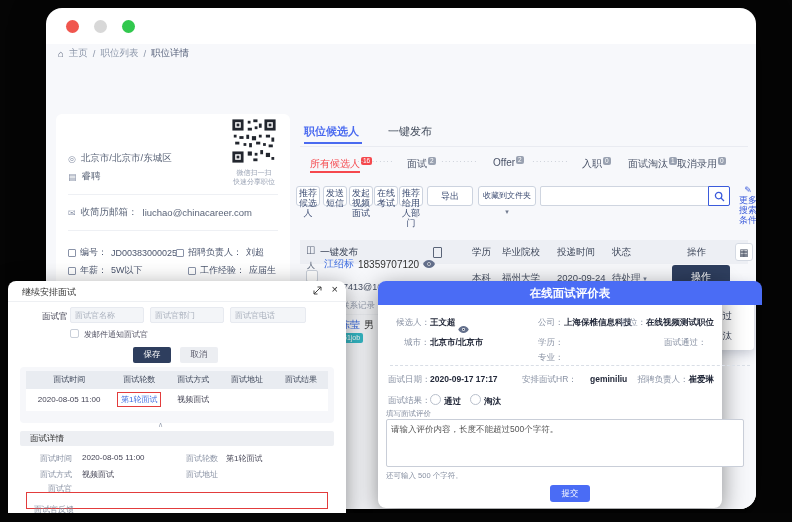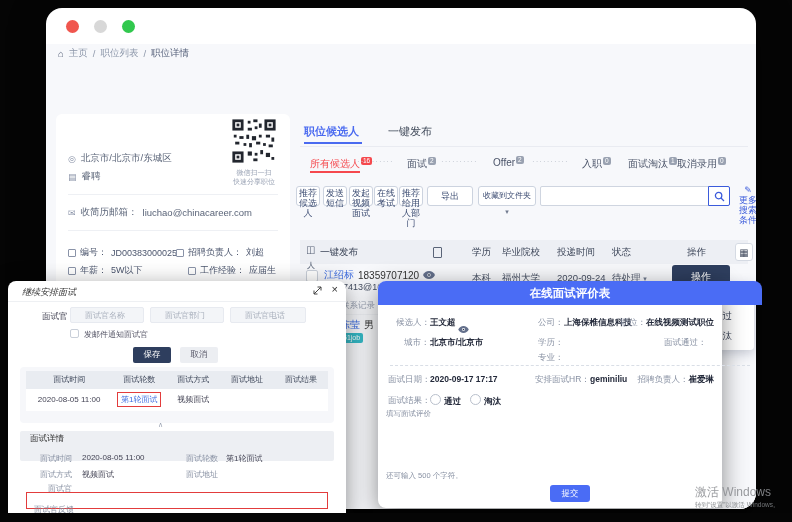--- a/index.html
+++ b/index.html
@@ -67,36 +67,36 @@
   .star{position:absolute;color:#c9ced8;font-size:12px;}
   .tag{position:absolute;background:#35b9c6;color:#fff;font-size:7px;border-radius:2px;padding:0 3px;line-height:10px;}
   .menu{position:absolute;left:638px;top:220px;width:70px;height:68px;background:#fff;border-radius:4px;
     box-shadow:0 3px 12px rgba(31,45,80,.25);z-index:5;}
   .mi{position:absolute;left:3px;width:62px;height:18px;line-height:18px;padding-left:7px;box-sizing:border-box;
     font-size:9.5px;color:#3c4558;white-space:nowrap;}
   .mi.redbox{border:1px solid #e23c3c;}
   
   .dlgA{position:absolute;left:8px;top:281px;width:338px;height:238px;background:#fff;border-radius:8px 8px 0 0;
     box-shadow:0 6px 24px rgba(0,0,0,.45);z-index:10;font-size:8.5px;}
-  .dlgA-title{position:absolute;left:14px;top:5px;font-size:9px;color:#333;font-style:italic;}
+  .dlgA-title{position:absolute;left:14px;top:5px;font-size:9px;color:#333;}
   .dlgA-head{position:absolute;left:0;top:0;width:338px;height:20px;border-bottom:1px solid #eef0f3;}
   .dinput{position:absolute;height:16px;box-sizing:border-box;background:#f3f5f8;border:1px solid #e7eaf0;
-    border-radius:2px;font-size:8px;color:#445;padding:0 14px;}
+    border-radius:2px;font-size:8px;color:#445;padding:0 4px;}
   .dinput::placeholder{color:#a7aebb;}
   .sbtn{position:absolute;width:38px;height:16px;border-radius:2px;font-size:8.5px;display:flex;align-items:center;justify-content:center;}
   .graywrap{position:absolute;left:12px;top:86px;width:314px;height:56px;background:#f6f7fa;border-radius:4px;}
   .itable{position:absolute;left:6px;top:4px;width:302px;background:#fff;}
   .itr{display:flex;}
   .itc{flex:1;text-align:center;font-size:8px;color:#445;line-height:18px;white-space:nowrap;overflow:hidden;}
   .itc.t0{flex:1.6;}
   .ithead .itc{background:#e9ecf1;color:#3d4659;}
   .itbody .itc{line-height:22px;}
   .redwrap{display:inline-block;border:1px solid #e23c3c;padding:0 3px;line-height:13px;color:#3b6be0;}
   .dcaret{position:absolute;left:150px;top:140px;font-size:7px;color:#9aa2b2;}
-  .secbar{position:absolute;left:12px;top:150px;width:314px;height:30px;background:#edeff3;border-radius:2px;
+  .secbar{position:absolute;left:12px;top:150px;width:314px;height:15px;background:#edeff3;border-radius:2px;
     font-size:8.5px;color:#333;line-height:15px;padding-left:10px;box-sizing:border-box;}
   .dl{position:absolute;font-size:8px;color:#8891a3;white-space:nowrap;}
   .dv{position:absolute;font-size:8px;color:#445;white-space:nowrap;}
   .redrow{position:absolute;left:18px;top:211px;width:302px;height:17px;border:1px solid #e23c3c;box-sizing:border-box;}
   
   .dlgB{position:absolute;left:378px;top:281px;width:344px;height:227px;background:#fff;border-radius:8px;
     box-shadow:0 6px 24px rgba(0,0,0,.45);z-index:15;}
   .dlgB-head{position:absolute;left:0;top:0;width:384px;height:24px;background:#4a6cf5;border-radius:8px 8px 0 0;
     color:#fff;font-size:11.5px;font-weight:bold;text-align:center;line-height:24px;}
   .el{position:absolute;font-size:8.5px;color:#8891a3;white-space:nowrap;}
@@ -282,21 +282,21 @@
       <span class="th" style="left:456px">毕业院校</span>
       <span class="th" style="left:511px">投递时间</span>
       <span class="th" style="left:566px">状态</span>
       <span class="th" style="left:641px">操作</span>
       <div class="gridbtn">
           <span>▦</span>
         </div>
 
       <div>
         <span class="chk" style="left:260px;top:208px"></span>
-        <div class="nameline abs" style="left:278px;top:206px">
+        <div class="nameline abs" style="left:278px;top:195px">
           <span class="link">江绍标</span>
           <span style="color:#333">18359707120</span>
           <span><svg width="12" height="8" viewBox="0 0 12 8">
                 <path d="M6 0C3.4 0 1.2 1.6 0 4c1.2 2.4 3.4 4 6 4s4.8-1.6 6-4C10.8 1.6 8.6 0 6 0z" fill="#64708c"></path>
                 <circle cx="6" cy="4" r="1.7" fill="#fff"></circle>
                 <circle cx="6" cy="4" r="0.9" fill="#2c3650"></circle>
               </svg></span>
         </div>
         <span class="cell" style="left:278px;top:220px;font-size:9px">jiang7413@163.com</span>
         <span class="cell" style="left:278px;top:238px;font-size:8.5px;color:#9aa2b2">暂无联系记录</span>
@@ -407,33 +407,30 @@
     <span class="ev" style="left:52px;top:56px">北京市/北京市</span>
     <span class="el" style="left:160px;top:56px">学历：</span>
     <span class="ev" style="left:186px;top:56px"></span>
     <span class="el" style="left:286px;top:56px">面试通过：</span>
     <span class="el" style="left:160px;top:71px">专业：</span>
 
     <div class="dashdiv" style="top:84px"></div>
 
     <span class="el" style="left:10px;top:93px">面试日期：</span>
     <span class="ev" style="left:52px;top:93px">2020-09-17 17:17</span>
-    <span class="el" style="left:157px;top:93px">安排面试HR：</span>
+    <span class="el" style="left:144px;top:93px">安排面试HR：</span>
     <span class="ev" style="left:212px;top:93px">geminiliu</span>
     <div class="erow-r" style="top:93px"><span class="l">招聘负责人：</span><span class="v">崔爱琳</span></div>
 
     <span class="el" style="left:10px;top:114px">面试结果：</span>
     <span class="ev" style="left:52px;top:113px"><span class="radio"></span><span>通过</span></span>
     <span class="ev" style="left:92px;top:113px"><span class="radio"></span><span>淘汰</span></span>
 
     <span class="el" style="left:8px;top:128px;font-size:7.5px">填写面试评价</span>
+    <textarea class="eta" placeholder="请输入评价内容，长度不能超过500个字符。" style=""></textarea>
     <span class="el" style="left:8px;top:190px;font-size:7.5px">还可输入 500 个字符。</span>
     <div class="submit">提交</div>
   </div>
 
   <div class="blackbar"></div>
 
-  <div class="wm">
-    <div class="w1">激活 Windows</div>
-    <div class="w2">转到“设置”以激活 Windows。</div>
-  </div>
 
 </div>
 
 </body></html>

